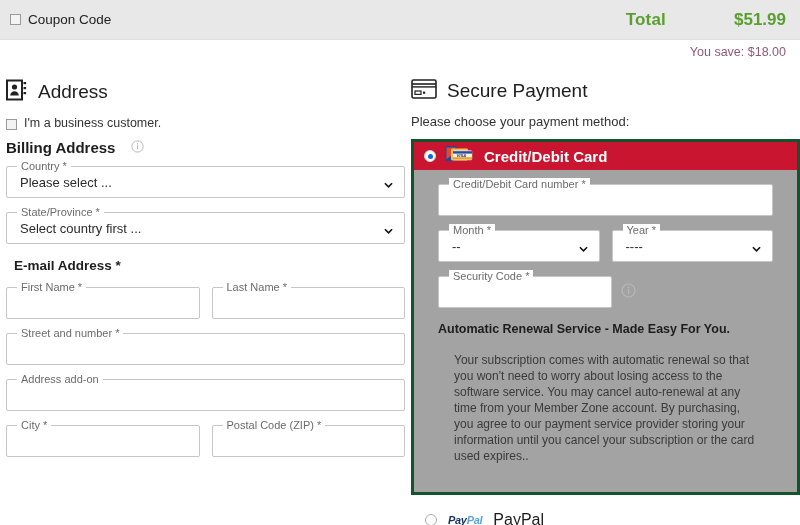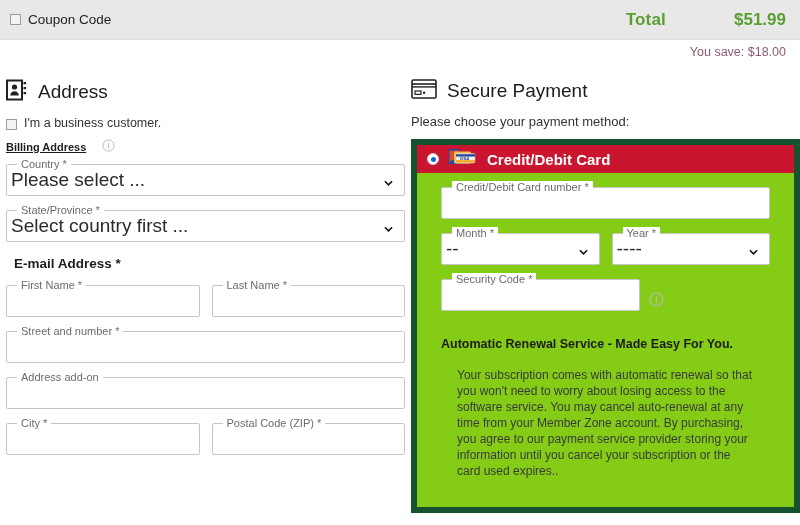--- a/index.html
+++ b/index.html
@@ -63,28 +63,27 @@
     align-items: center;
     gap: 10px;
     margin: 0 0 12px 0;
   }
   .section-title { font-size: 19px; color: #1d1d1d; }
 
   .checkline { display: flex; align-items: flex-end; gap: 7px; margin-bottom: 9px; }
   .checkline-label { font-size: 12.5px; color: #333; }
 
   .sub-head {
-    font-size: 11px;
+    font-size: 15px;
     font-weight: bold;
     color: #1d1d1d;
     display: flex;
     align-items: center;
     gap: 16px;
     margin: 0 0 10px 0;
-    text-decoration: underline;
   }
 
   .email-head {
     font-size: 13.5px;
     font-weight: bold;
     color: #1d1d1d;
     margin: 14px 0 14px 0;
     padding-left: 8px;
   }
 
@@ -103,24 +102,24 @@
     left: 10px;
     background: #ffffff;
     padding: 0 4px;
     font-size: 11px;
     color: #6b6b6b;
     white-space: nowrap;
     line-height: 12px;
   }
   .field > .fvalue {
     position: absolute;
-    left: 4px;
+    left: 13px;
     top: 50%;
     transform: translateY(-50%);
-    font-size: 19px;
+    font-size: 13px;
     color: #2b2b2b;
   }
   .field > .chev {
     position: absolute;
     right: 11px;
     top: 50%;
     transform: translateY(-50%);
     width: 9px; height: 9px;
   }
 
@@ -143,22 +142,22 @@
     border: solid #fff;
     border-width: 0 1.6px 1.6px 0;
     transform: rotate(43deg);
   }
   .ship-label { font-size: 13px; color: #222; }
 
   
   .choose { font-size: 13px; color: #333; margin: 0 0 10px 0; }
 
   .pay-panel {
-    border: 6px solid #14532d;
-    background: #84cc16;
+    border: 3px solid #14532d;
+    background: #a3a3a3;
   }
   .pay-head {
     background: #c9152f;
     height: 28px;
     display: flex;
     align-items: center;
     gap: 9px;
     padding: 0 10px;
   }
   .radio-on {
@@ -215,21 +214,21 @@
     font-size: 11px;
     font-weight: bold;
     font-style: italic;
     letter-spacing: -0.3px;
   }
   .pp-a { color: #14325f; }
   .pp-b { color: #5aa4dd; }
   .paypal-label { font-size: 16px; color: #1d1d1d; }
 
   .sec-row { display: flex; align-items: center; gap: 9px; margin-bottom: 14px; }
-  .sec-row .field { margin-bottom: 12px; width: 199px; text-decoration: underline; }
+  .sec-row .field { margin-bottom: 0; width: 174px; text-decoration: underline; }
 
   .info-ico { flex: 0 0 auto; }
 </style>
 </head>
 <body>
 
 <div class="topbar">
   <div class="coupon">
     <span class="cb"></span>
     <span class="coupon-label">Coupon Code</span>

